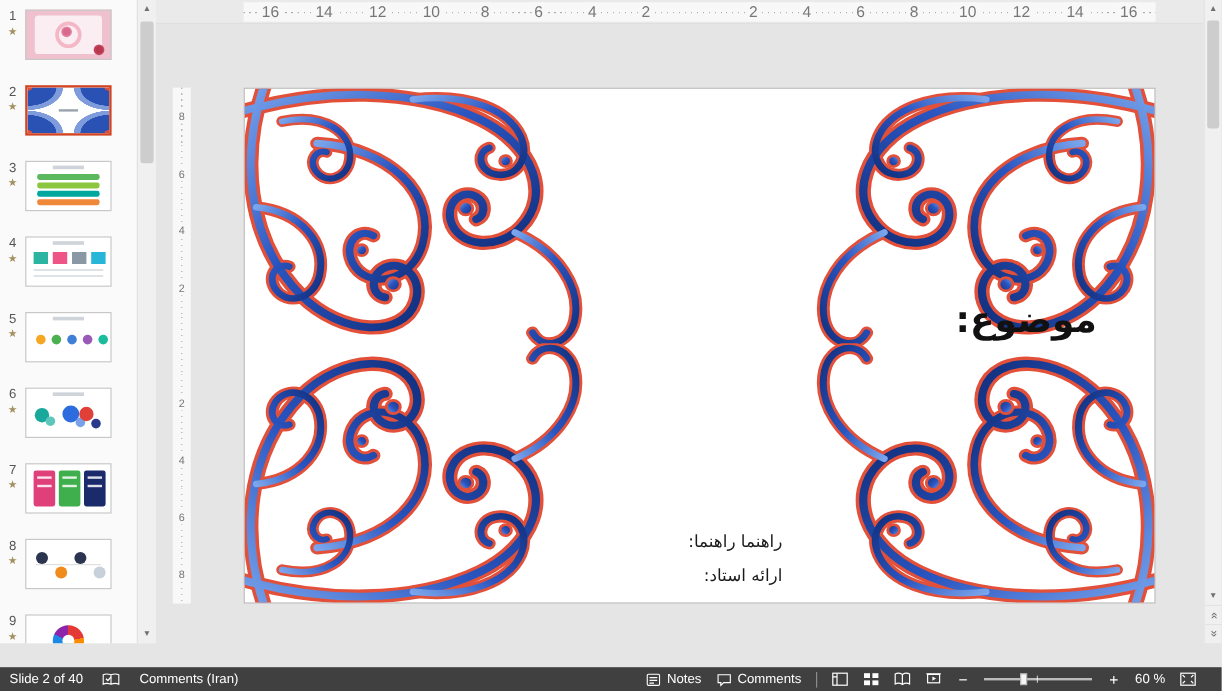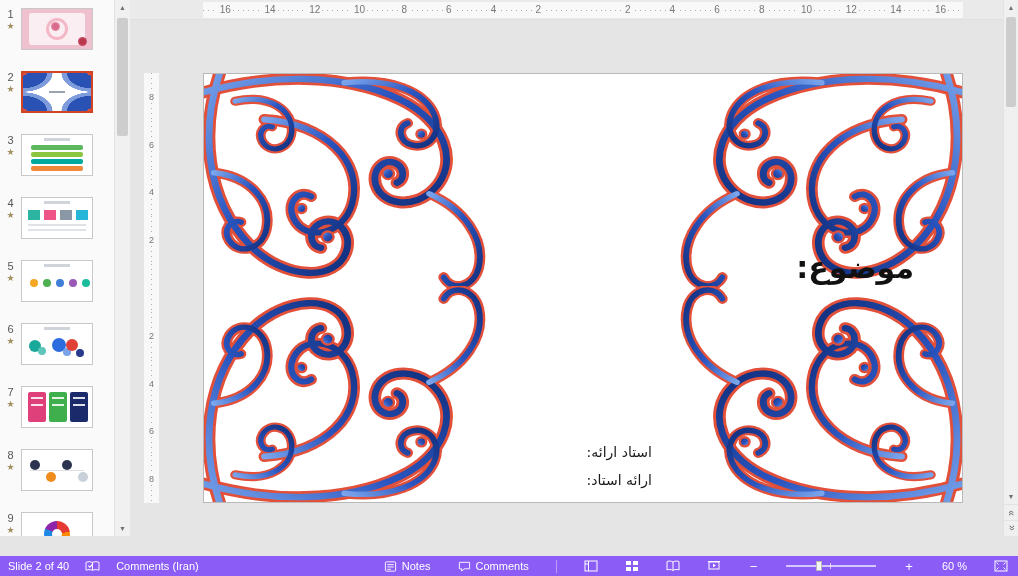--- a/index.html
+++ b/index.html
@@ -2,21 +2,21 @@
 <html><head>
 <meta charset="utf-8">
 <style>
   * { margin:0; padding:0; box-sizing:border-box; }
   html,body { width:1018px; height:576px; overflow:hidden;
               font-family:"Liberation Sans",sans-serif; background:#E5E5E5; }
 
   
   .app { position:relative; width:1018px; height:556px; background:#E5E5E5; }
   .status-bar { position:absolute; left:0; right:0; bottom:0; height:20px;
-                background:#8b5cf6; color:#fff; display:flex; align-items:center;
+                background:#404040; color:#fff; display:flex; align-items:center;
                 font-size:11px; z-index:30; }
 
   
   .thumb-panel { position:absolute; left:0; top:0; bottom:20px; width:130px;
                  background:#FAFAFA; display:flex; z-index:5; }
   .thumb-list { width:114px; padding-top:8px; overflow:hidden; }
   .thumb-row { display:flex; height:42px; margin-bottom:21px; }
   .thumb-gutter { width:21px; display:flex; flex-direction:column; align-items:center; }
   .thumb-num { font-size:11px; color:#555; line-height:12px; }
   .thumb-star { font-size:9px; color:#A29060; margin-top:2px; line-height:9px; }
@@ -91,21 +91,21 @@
                           #1E88E5 60% 82%, #8E24AA 82% 100%); }
   .t9 .hole { position:absolute; left:30px; top:16px; width:10px; height:10px;
               border-radius:50%; background:#fff; }
 
   
   .main { position:absolute; left:130px; right:15px; top:0; bottom:20px; }
   .h-ruler-strip { position:absolute; top:0; left:0; right:0; height:20px; background:#EAEAEA;
                    border-bottom:1px solid #DFDFDF; }
   .h-ruler { position:absolute; left:73px; top:2px; width:760px; height:16px;
              background:#F8F8F8; display:flex; }
-  .h-cell { flex:1; text-align:center; font-size:10px; color:#777; line-height:16px;
+  .h-cell { flex:1; text-align:center; font-size:13px; color:#777; line-height:16px;
             background:repeating-linear-gradient(to right,#ADADAD 0 1px,transparent 1px 5px)
                        center / 100% 1px no-repeat; }
   .h-cell span { background:#F8F8F8; padding:0 2px; }
   .h-cell span:empty { padding:0; }
 
   .v-ruler { position:absolute; left:14px; top:73px; width:15px; height:430px;
              background:#F8F8F8; display:flex; flex-direction:column; }
   .v-cell { flex:1; display:flex; align-items:center; justify-content:center;
             font-size:9px; color:#777;
             background:repeating-linear-gradient(to bottom,#ADADAD 0 1px,transparent 1px 5px)
@@ -133,21 +133,21 @@
               align-items:center; z-index:6; }
   .v-scroll .scroll-arrow { width:15px; }
   .v-scroll .sthumb { top:2px; height:90px; }
   .nav-btn { width:15px; height:16px; display:flex; align-items:center; justify-content:center;
              color:#666; font-size:10px; border-top:1px solid #E3E3E3; cursor:default; }
   .rot-up { transform:rotate(90deg); display:inline-block; letter-spacing:-1px; }
   .rot-dn { transform:rotate(-90deg); display:inline-block; letter-spacing:-1px; }
 
   
   .sb-left { display:flex; align-items:center; gap:16px; padding-left:8px; }
-  .sb-right { margin-left:auto; display:flex; align-items:flex-start; gap:27px; padding-right:10px; }
+  .sb-right { margin-left:auto; display:flex; align-items:flex-start; gap:12px; padding-right:21px; }
   .sb-item { display:flex; align-items:center; gap:5px; cursor:default; white-space:nowrap; }
   .sb-sep { width:1px; height:13px; background:rgba(255,255,255,.4); }
   .sb-item svg { display:block; }
   .zoom-btn { font-size:13px; line-height:13px; padding:0 2px; cursor:default; }
   .zoom-slider { position:relative; width:90px; height:12px; }
   .zoom-slider .ztrack { position:absolute; top:5px; left:0; right:0; height:2px;
                          background:rgba(255,255,255,.65); }
   .zoom-slider .znotch { position:absolute; left:44px; top:3px; width:1px; height:6px;
                          background:rgba(255,255,255,.65); }
   .zoom-slider .zthumb { position:absolute; top:1px; left:30px; width:6px; height:10px;
@@ -408,21 +408,21 @@
         </svg>
       <svg class="corner c-bl" viewBox="0 0 320 240" preserveAspectRatio="none">
           <use href="#ocorner"></use>
         </svg>
       <svg class="corner c-br" viewBox="0 0 320 240" preserveAspectRatio="none">
           <use href="#ocorner"></use>
         </svg>
 
       <div class="slide-title">موضوع:</div>
       <div class="slide-sub">
-        <div>استاد ارائه:</div>
+        <div>راهنما راهنما:</div>
         <div>ارائه استاد:</div>
       </div>
     </div>
   </div>
 
   <div class="v-scroll">
     <div class="scroll-arrow">▲</div>
     <div class="track">
         <div class="sthumb"></div>
       </div>

